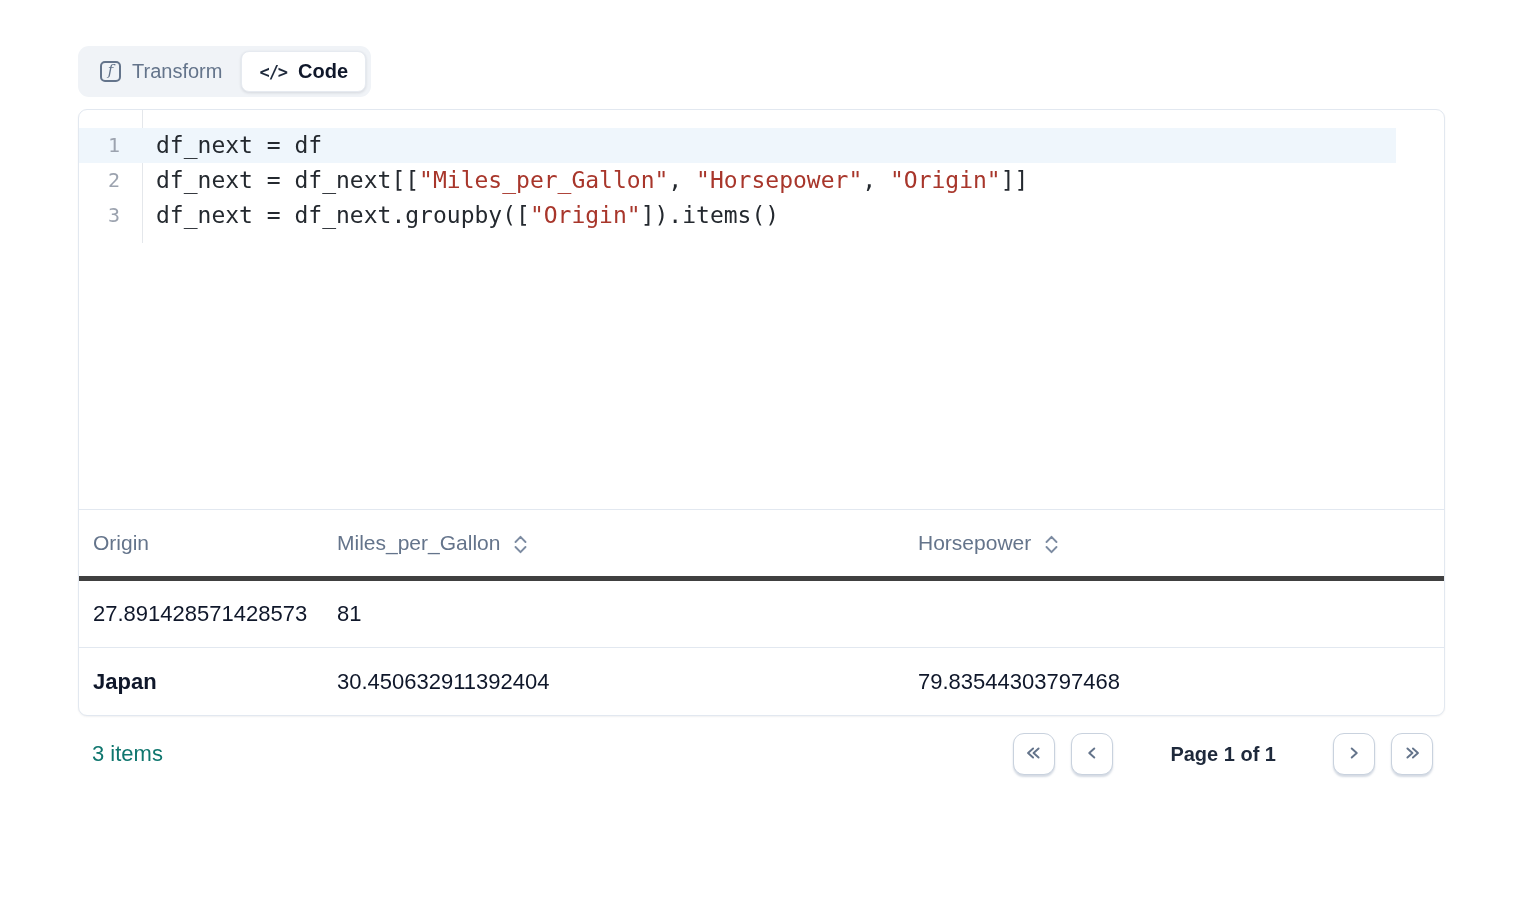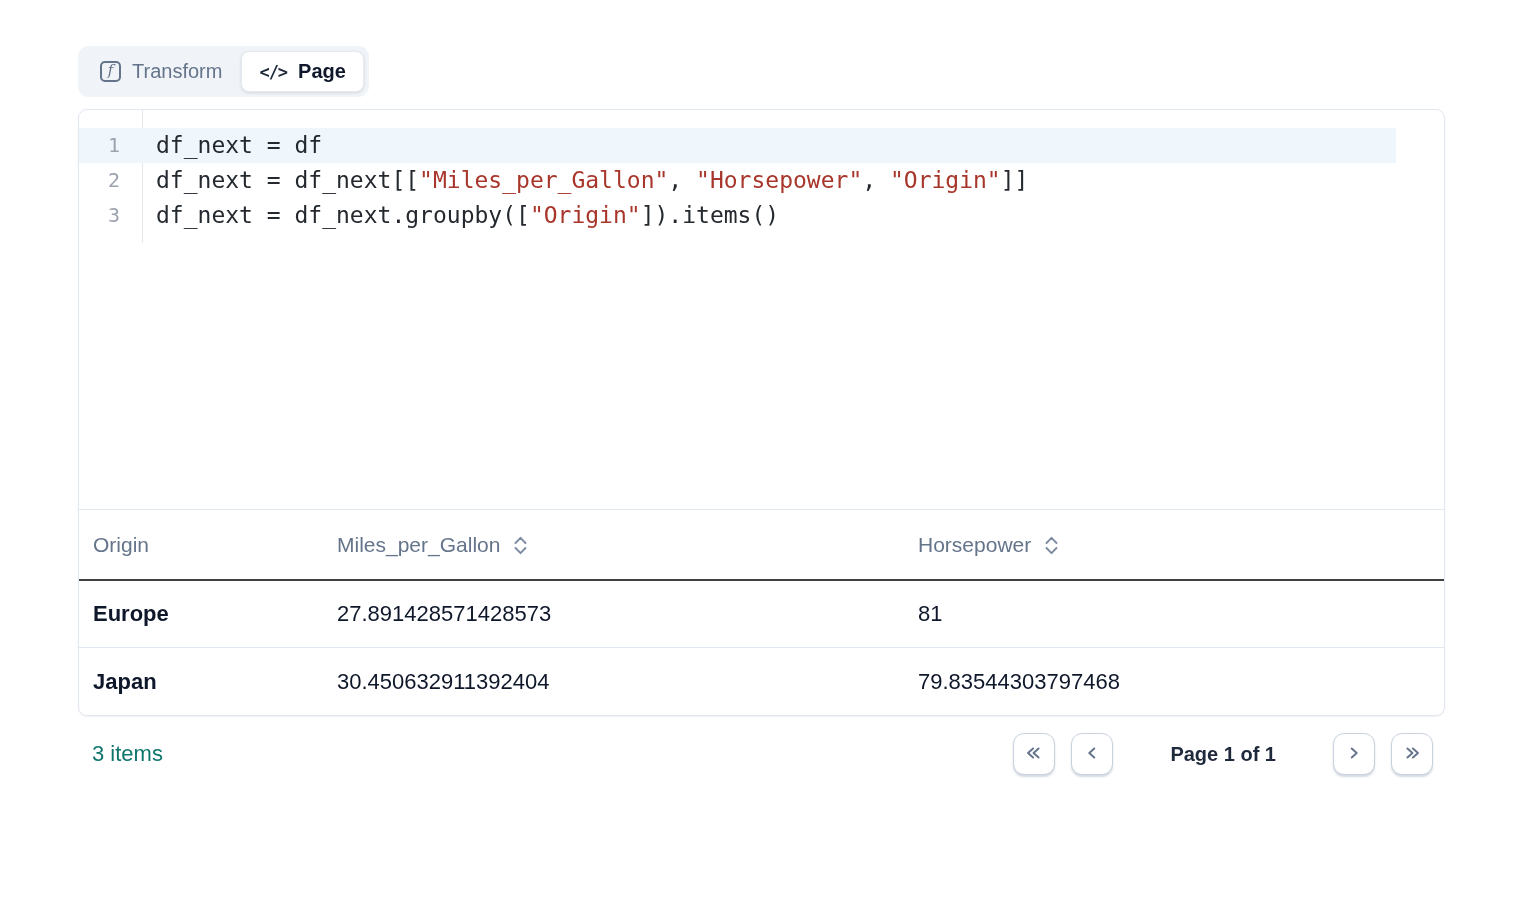--- a/index.html
+++ b/index.html
@@ -51,21 +51,21 @@
     font-family:"DejaVu Sans Mono", monospace; font-size:20px; line-height:35px; color:#9ca3af;
   }
   .code-text {
     position:relative; padding-left:14px; white-space:pre;
     font-family:"DejaVu Sans Mono", monospace; font-size:23px; line-height:35px; color:#24292f;text-align:center;
   }
   .code-text .str { color:#a8362b; }
 
   
   .thead, .trow { display:grid; grid-template-columns:244px 581px 1fr; align-items:center; }
-  .thead { height:71px; border-bottom:2px solid #404040; }
+  .thead { height:71px; border-bottom:5px solid #404040; }
   .th {
     padding-left:14px; font-size:21px; color:#64748b; font-weight:400;
     display:flex; align-items:center; gap:13px;
   }
   .sort-icon { display:inline-flex; transform:translateY(1px); }
   .trow { height:67px; border-bottom:1px solid #e2e8f0; font-size:22px; color:#0f172a; }
   .trow:last-child { border-bottom:none; }
   .td { padding-left:14px; }
   .td.origin { font-weight:700; }
 
@@ -92,21 +92,21 @@
   
   <div class="tabbar">
     <button class="tab">
       <span class="fn-icon">
           <span>f</span>
         </span>
       <span>Transform</span>
     </button>
     <button class="tab active">
       <span class="code-glyph">&lt;/&gt;</span>
-      <span>Page</span>
+      <span>Code</span>
     </button>
   </div>
 
   
   <div class="panel">
 
     <div class="editor">
       <div class="gutter-rule"></div>
       <div class="code-lines">
         <div class="code-row active">
@@ -142,21 +142,20 @@
         <span class="sort-icon">
           <svg width="15" height="21" viewBox="0 0 15 21">
               <path d="M2.5 8 L7.5 2.8 L12.5 8" fill="none" stroke="#7c8ba1" stroke-width="1.9" stroke-linecap="round" stroke-linejoin="round"></path>
               <path d="M2.5 13 L7.5 18.2 L12.5 13" fill="none" stroke="#7c8ba1" stroke-width="1.9" stroke-linecap="round" stroke-linejoin="round"></path>
             </svg>
         </span>
       </div>
     </div>
 
     <div class="trow">
-      <div class="td origin">Europe</div>
       <div class="td">27.891428571428573</div>
       <div class="td">81</div>
     </div>
     <div class="trow">
       <div class="td origin">Japan</div>
       <div class="td">30.450632911392404</div>
       <div class="td">79.83544303797468</div>
     </div>
   </div>
 

